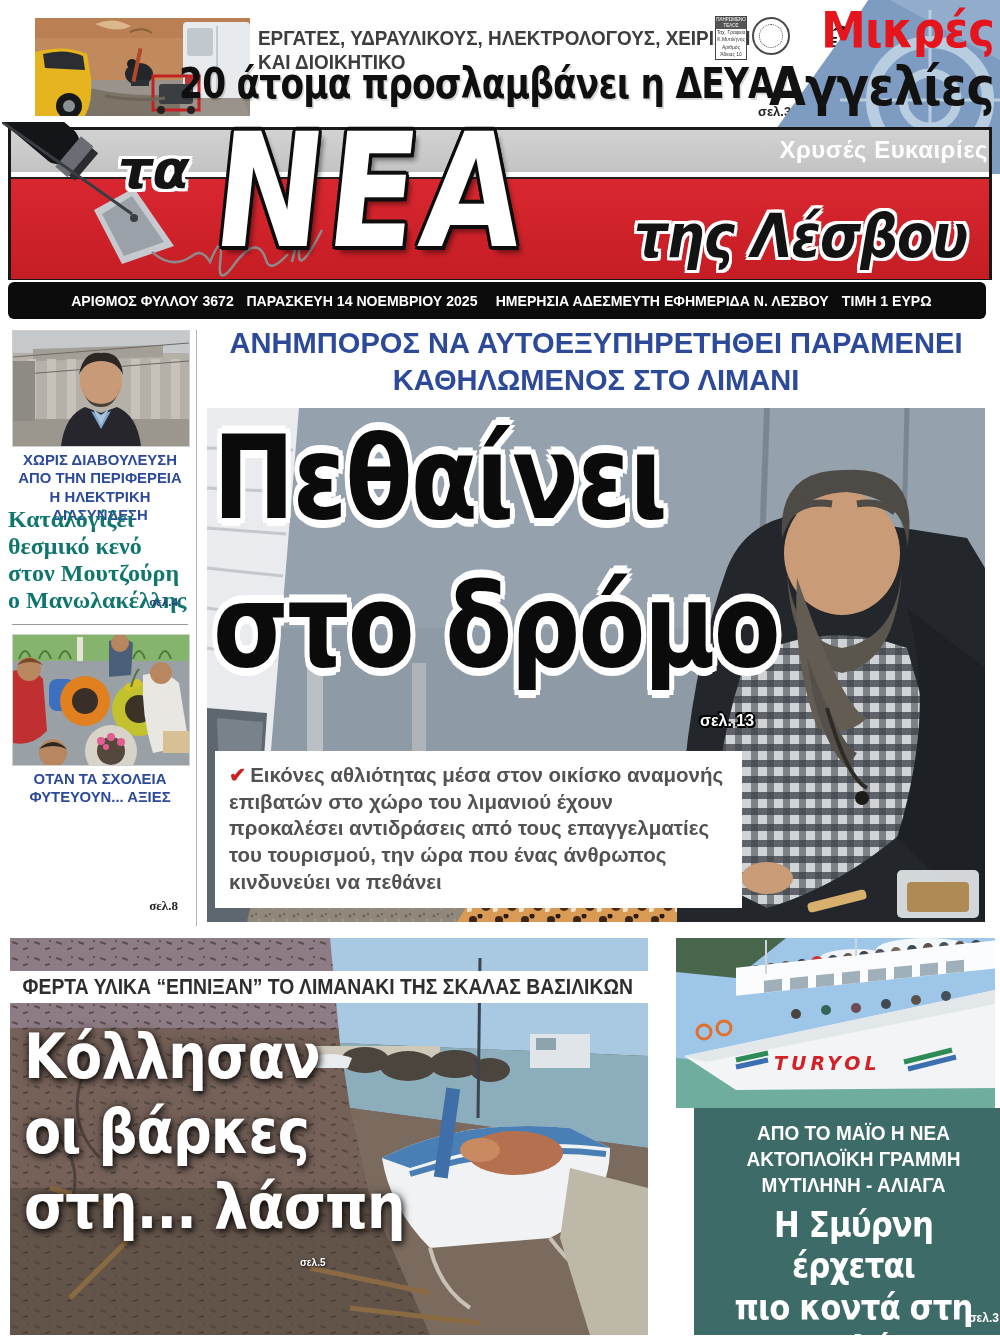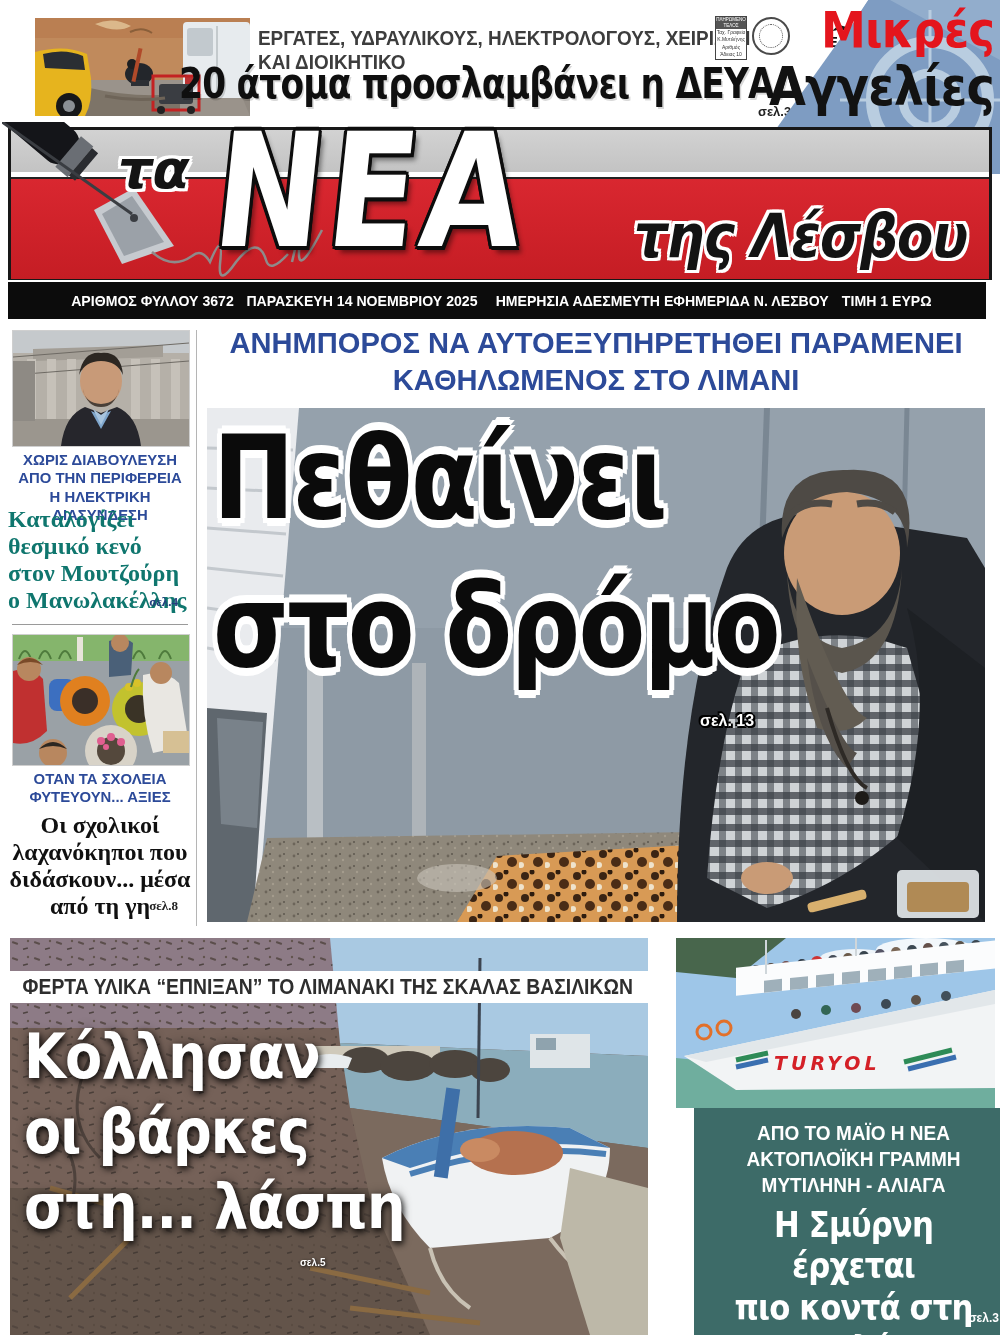--- a/index.html
+++ b/index.html
@@ -29,21 +29,21 @@
 
   
   .masthead{left:8px;top:127px;width:978px;height:147px;border:3px solid #181818;background:#fff;}
   .mh-gray{position:absolute;left:0;top:0;width:100%;height:42px;background:linear-gradient(#d2d2d2,#c3c3c3);}
   .mh-red{position:absolute;left:0;top:47px;width:100%;height:100px;background:linear-gradient(#d92730,#c51d24);border-top:2px solid #222;}
   .mh-ta{left:118px;top:138px;font-size:54px;font-weight:900;font-style:italic;color:#141414;font-family:"DejaVu Sans",sans-serif;}
   .mh-nea{left:224px;top:112px;font-size:158px;font-weight:900;color:#ffffff;font-family:"DejaVu Sans",sans-serif;transform:skewX(-6deg) scaleX(.82);transform-origin:left top;line-height:1;letter-spacing:6px;}
   .mh-suffix{left:634px;top:201px;font-size:60px;font-weight:900;font-style:italic;color:#131313;font-family:"DejaVu Sans",sans-serif;transform:scaleX(.88);transform-origin:left top;letter-spacing:-1px;white-space:nowrap;}
 
   
-  .infobar{left:8px;top:282px;width:978px;height:37px;background:#0c0c0c;color:#fff;display:flex;align-items:center;justify-content:space-between;padding:0 58px 0 58px;box-sizing:border-box;font-size:15px;font-weight:700;}
+  .infobar{left:8px;top:282px;width:978px;height:37px;background:#0c0c0c;color:#fff;display:flex;align-items:center;justify-content:space-between;padding:0 58px 0 58px;box-sizing:border-box;font-size:15px;font-weight:700;border-radius:6px;}
   .infobar span{transform:scaleX(.94);transform-origin:center;white-space:nowrap;}
 
   
   .sb-photo1{left:12px;top:330px;width:176px;height:115px;border:1px solid #cfcfcf;overflow:hidden;}
   .sb-kicker1{left:10px;top:451px;width:180px;text-align:center;font-size:15.5px;font-weight:700;color:#2c4a99;line-height:1.18;transform:scaleX(.96);transform-origin:center top;}
   .sb-head1{left:8px;top:506px;width:184px;text-align:left;font-family:"Liberation Serif",serif;font-size:24px;font-weight:700;color:#0f766e;line-height:1.13;}
   .sb-ref1{left:0;top:594px;width:178px;text-align:right;font-size:13px;font-weight:700;color:#233e7d;font-family:"Liberation Serif",serif;}
   .sb-div{left:12px;top:624px;width:176px;height:0;border-top:1.5px solid #9a9a9a;}
   .sb-photo2{left:12px;top:634px;width:176px;height:130px;border:1px solid #cfcfcf;overflow:hidden;}
   .sb-kicker2{left:10px;top:770px;width:180px;text-align:center;font-size:15.5px;font-weight:700;color:#2c4a99;line-height:1.18;transform:scaleX(.96);transform-origin:center top;}
@@ -169,20 +169,21 @@
       <polygon points="100,92 130,74 162,120 122,134" fill="#9ba1a8"></polygon>
       <line x1="130" y1="92" x2="166,124" stroke="#3a3d42" stroke-width="3"></line>
       <circle cx="132" cy="96" r="4" fill="#3a3d42"></circle>
       <path d="M150,130 q20,18 40,4 q10,-8 18,6 q14,-34 10,2 q-2,24 16,-2 q22,-28 30,-2 q4,14 22,-6" stroke="#8f8a8a" stroke-width="2.5" fill="none"></path>
       <path d="M290,140 q14,-60 8,-20 q-6,42 22,-12" stroke="#8f8a8a" stroke-width="2.5" fill="none"></path>
     </svg>
   </div>
   <div class="abs mh-ta ow3">τα</div>
   <div class="abs mh-nea ob4">ΝΕΑ</div>
   <div class="abs mh-suffix ow3">της Λέσβου</div>
+  <div class="abs cls-banner">Χρυσές Ευκαιρίες</div>
 
   <div class="abs infobar">
     <span>ΑΡΙΘΜΟΣ ΦΥΛΛΟΥ 3672</span>
     <span>ΠΑΡΑΣΚΕΥΗ 14 ΝΟΕΜΒΡΙΟΥ 2025</span>
     <span>ΗΜΕΡΗΣΙΑ ΑΔΕΣΜΕΥΤΗ ΕΦΗΜΕΡΙΔΑ Ν. ΛΕΣΒΟΥ</span>
     <span>ΤΙΜΗ 1 ΕΥΡΩ</span>
   </div>
 
   <div class="abs sb-photo1">
     <svg width="176" height="115" viewBox="0 0 176 115">
@@ -254,21 +255,20 @@
       <circle cx="40" cy="118" r="14" fill="#b8875f"></circle>
         <path d="M26,114 Q40,100 54,114 Q40,108 26,114Z" fill="#2c2722"></path>
       <path d="M130,40 Q152,34 166,48 L176,110 L140,118 Q128,80 130,40 Z" fill="#e9e7e2"></path>
       <rect x="150" y="96" width="26" height="22" fill="#d6c094"></rect>
       <circle cx="148" cy="38" r="11" fill="#b8875f"></circle>
       <path d="M96,6 Q110,0 120,8 L118,40 L96,42 Z" fill="#4a6078"></path>
       <circle cx="107" cy="8" r="9" fill="#b8875f"></circle>
     </svg>
   </div>
   <div class="abs sb-kicker2">ΟΤΑΝ ΤΑ ΣΧΟΛΕΙΑ ΦΥΤΕΥΟΥΝ... ΑΞΙΕΣ</div>
-  <div class="abs sb-head2">Οι σχολικοί λαχανόκηποι που διδάσκουν... μέσα από τη γη</div>
   <div class="abs sb-ref2">σελ.8</div>
   <div class="abs v-divider"></div>
 
   <div class="abs main-kicker">
     <div>ΑΝΗΜΠΟΡΟΣ ΝΑ ΑΥΤΟΕΞΥΠΗΡΕΤΗΘΕΙ ΠΑΡΑΜΕΝΕΙ</div>
     <div>ΚΑΘΗΛΩΜΕΝΟΣ ΣΤΟ ΛΙΜΑΝΙ</div>
   </div>
 
   <div class="abs main-photo">
     <svg width="778" height="514" viewBox="0 0 778 514">
@@ -334,20 +334,23 @@
 
       <rect x="690" y="462" width="82" height="48" rx="5" fill="#e2e6e9" opacity=".92"></rect>
       <rect x="700" y="474" width="62" height="30" rx="4" fill="#b08a55"></rect>
       <rect x="600" y="488" width="60" height="10" rx="4" fill="#d8b06e" transform="rotate(-14 630 493)"></rect>
       <ellipse cx="250" cy="470" rx="40" ry="14" fill="#c9c4ba" opacity=".6"></ellipse>
     </svg>
   </div>
   <div class="abs main-h1 ow6">Πεθαίνει</div>
   <div class="abs main-h2 ow6">στο δρόμο</div>
   <div class="abs main-ref">σελ. 13</div>
+  <div class="abs summary-box">
+    <div class="summary-text"><span class="check">✔</span><span>Εικόνες αθλιότητας μέσα στον οικίσκο αναμονής επιβατών στο χώρο του λιμανιού έχουν προκαλέσει αντιδράσεις από τους επαγγελματίες του τουρισμού, την ώρα που ένας άνθρωπος κινδυνεύει να πεθάνει</span></div>
+  </div>
 
   <div class="abs bl-photo">
     <svg width="638" height="397" viewBox="0 0 638 397">
       <defs>
         <pattern id="mudspeck" width="22" height="16" patternUnits="userSpaceOnUse">
           <rect width="22" height="16" fill="none"></rect>
           <rect x="2" y="4" width="6" height="2" fill="#4e423c" transform="rotate(20 5 5)"></rect>
           <rect x="13" y="10" width="5" height="1.6" fill="#3e3530" transform="rotate(-15 15 11)"></rect>
           <circle cx="18" cy="3" r="1.2" fill="#57493f"></circle>
         </pattern>

